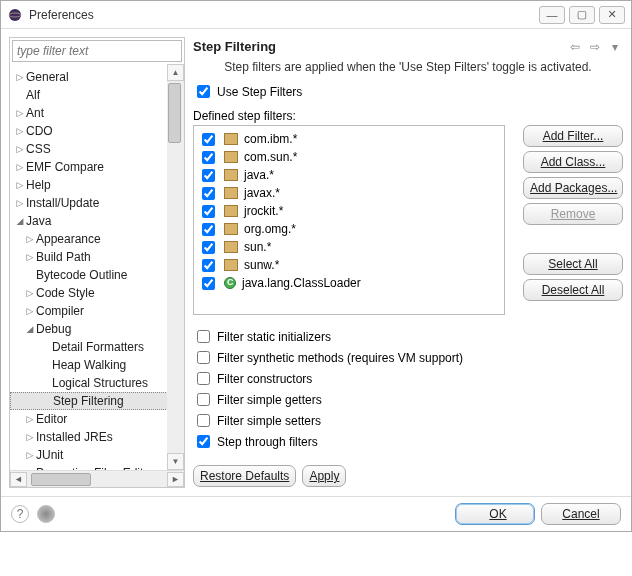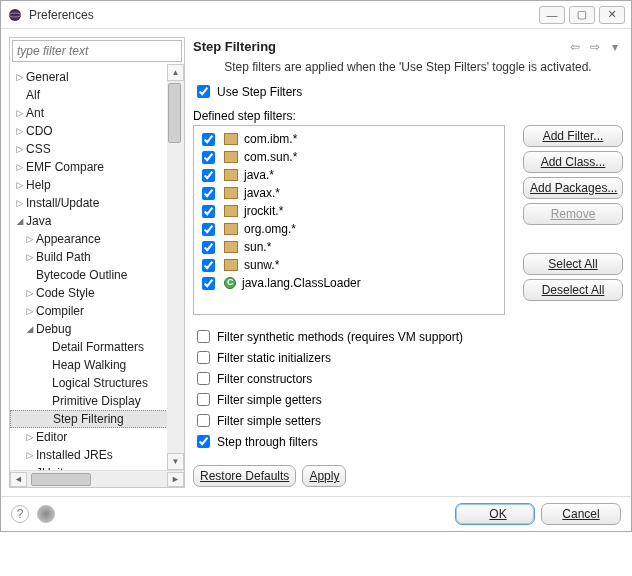--- a/index.html
+++ b/index.html
@@ -141,24 +141,20 @@
             <span>Detail Formatters</span>
           </div>
           <div class="node lvl2">
             <span class="tw"></span>
             <span>Heap Walking</span>
           </div>
           <div class="node lvl2">
             <span class="tw"></span>
             <span>Logical Structures</span>
           </div>
-          <div class="node lvl2">
-            <span class="tw"></span>
-            <span>Primitive Display</span>
-          </div>
           <div class="node lvl2 sel">
             <span class="tw"></span>
             <span>Step Filtering</span>
           </div>
           <div class="node lvl1">
             <span class="tw">▷</span>
             <span>Editor</span>
           </div>
           <div class="node lvl1">
             <span class="tw">▷</span>
@@ -258,25 +254,25 @@
           <div class="btn">Add Packages...</div>
           <div class="btn disabled">Remove</div>
           <div class="spacer"></div>
           <div class="btn">Select All</div>
           <div class="btn">Deselect All</div>
         </div>
       </div>
       <div class="optgroup" id="opts">
           <label class="chkline">
             <input type="checkbox" style="">
+            <span>Filter static initializers</span>
+          </label>
+          <label class="chkline">
+            <input type="checkbox" style="">
             <span>Filter synthetic methods (requires VM support)</span>
-          </label>
-          <label class="chkline">
-            <input type="checkbox" style="">
-            <span>Filter static initializers</span>
           </label>
           <label class="chkline">
             <input type="checkbox" style="">
             <span>Filter constructors</span>
           </label>
           <label class="chkline">
             <input type="checkbox" style="">
             <span>Filter simple getters</span>
           </label>
           <label class="chkline">

